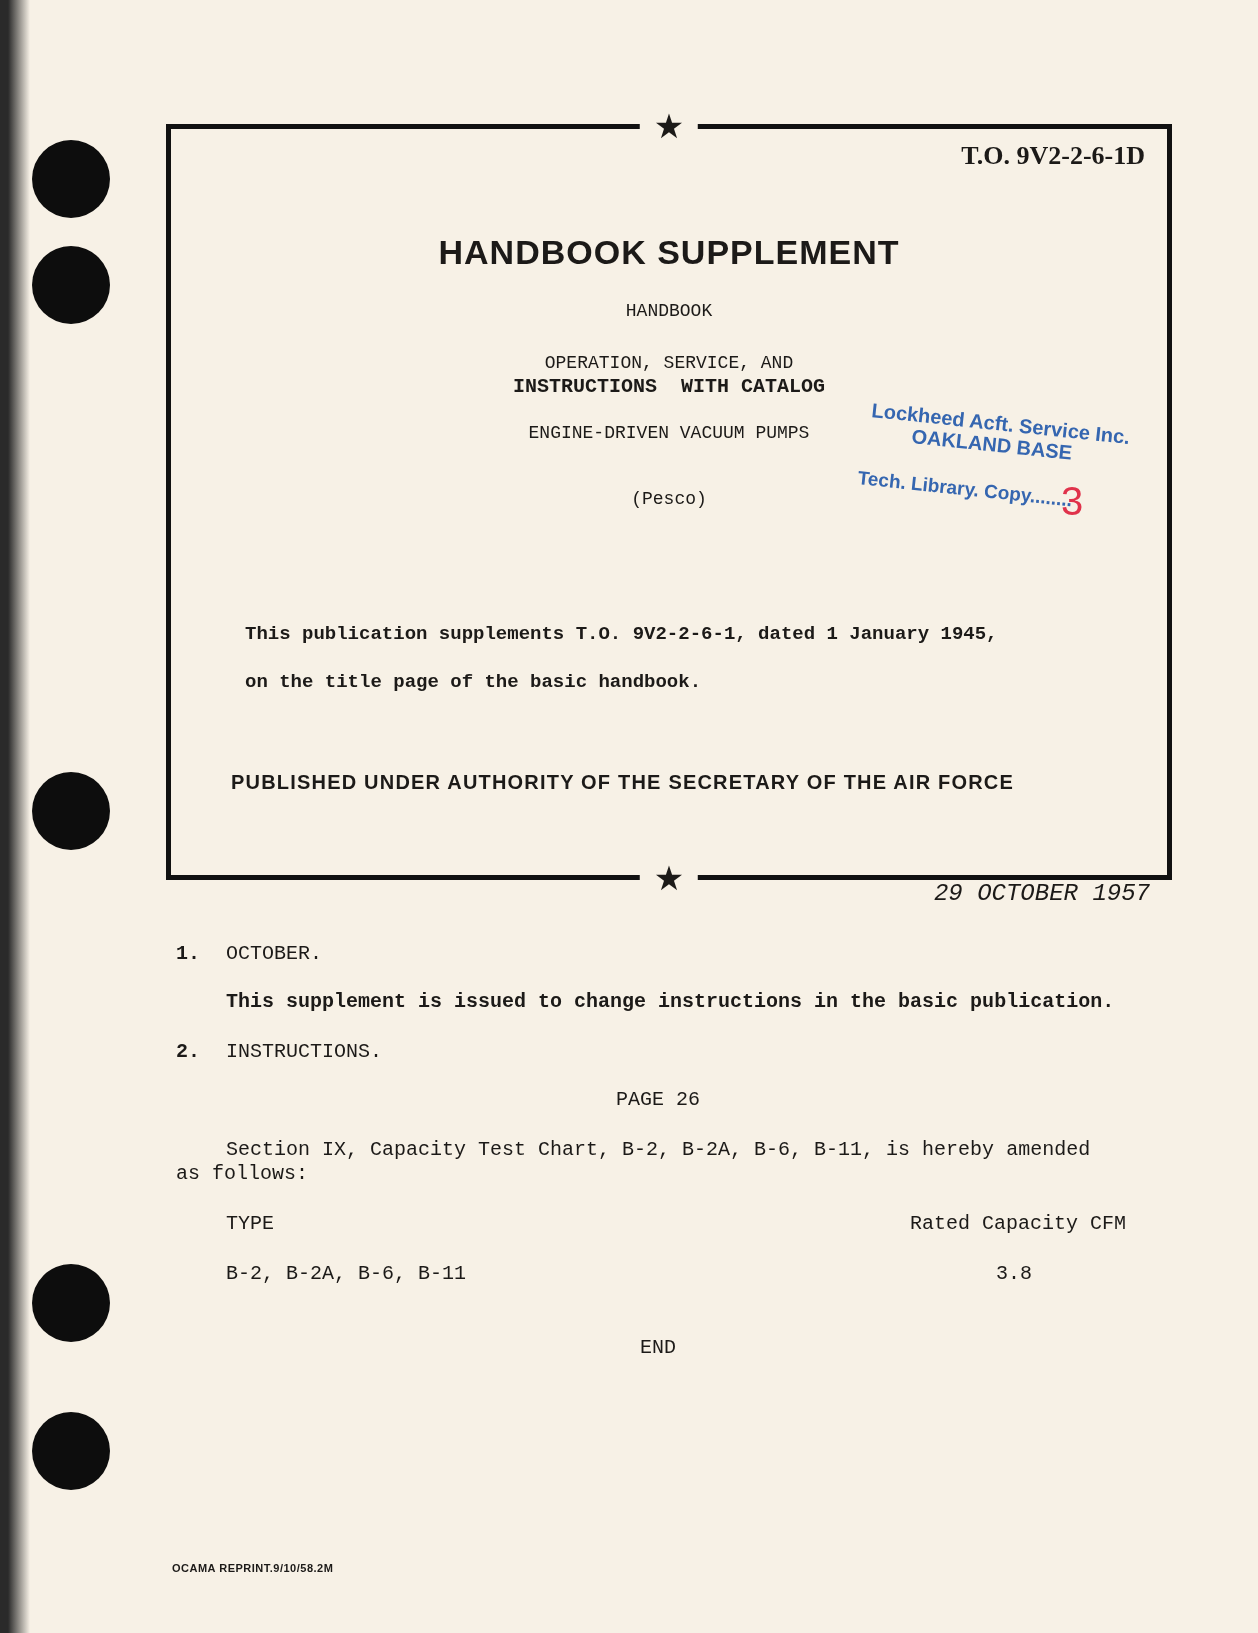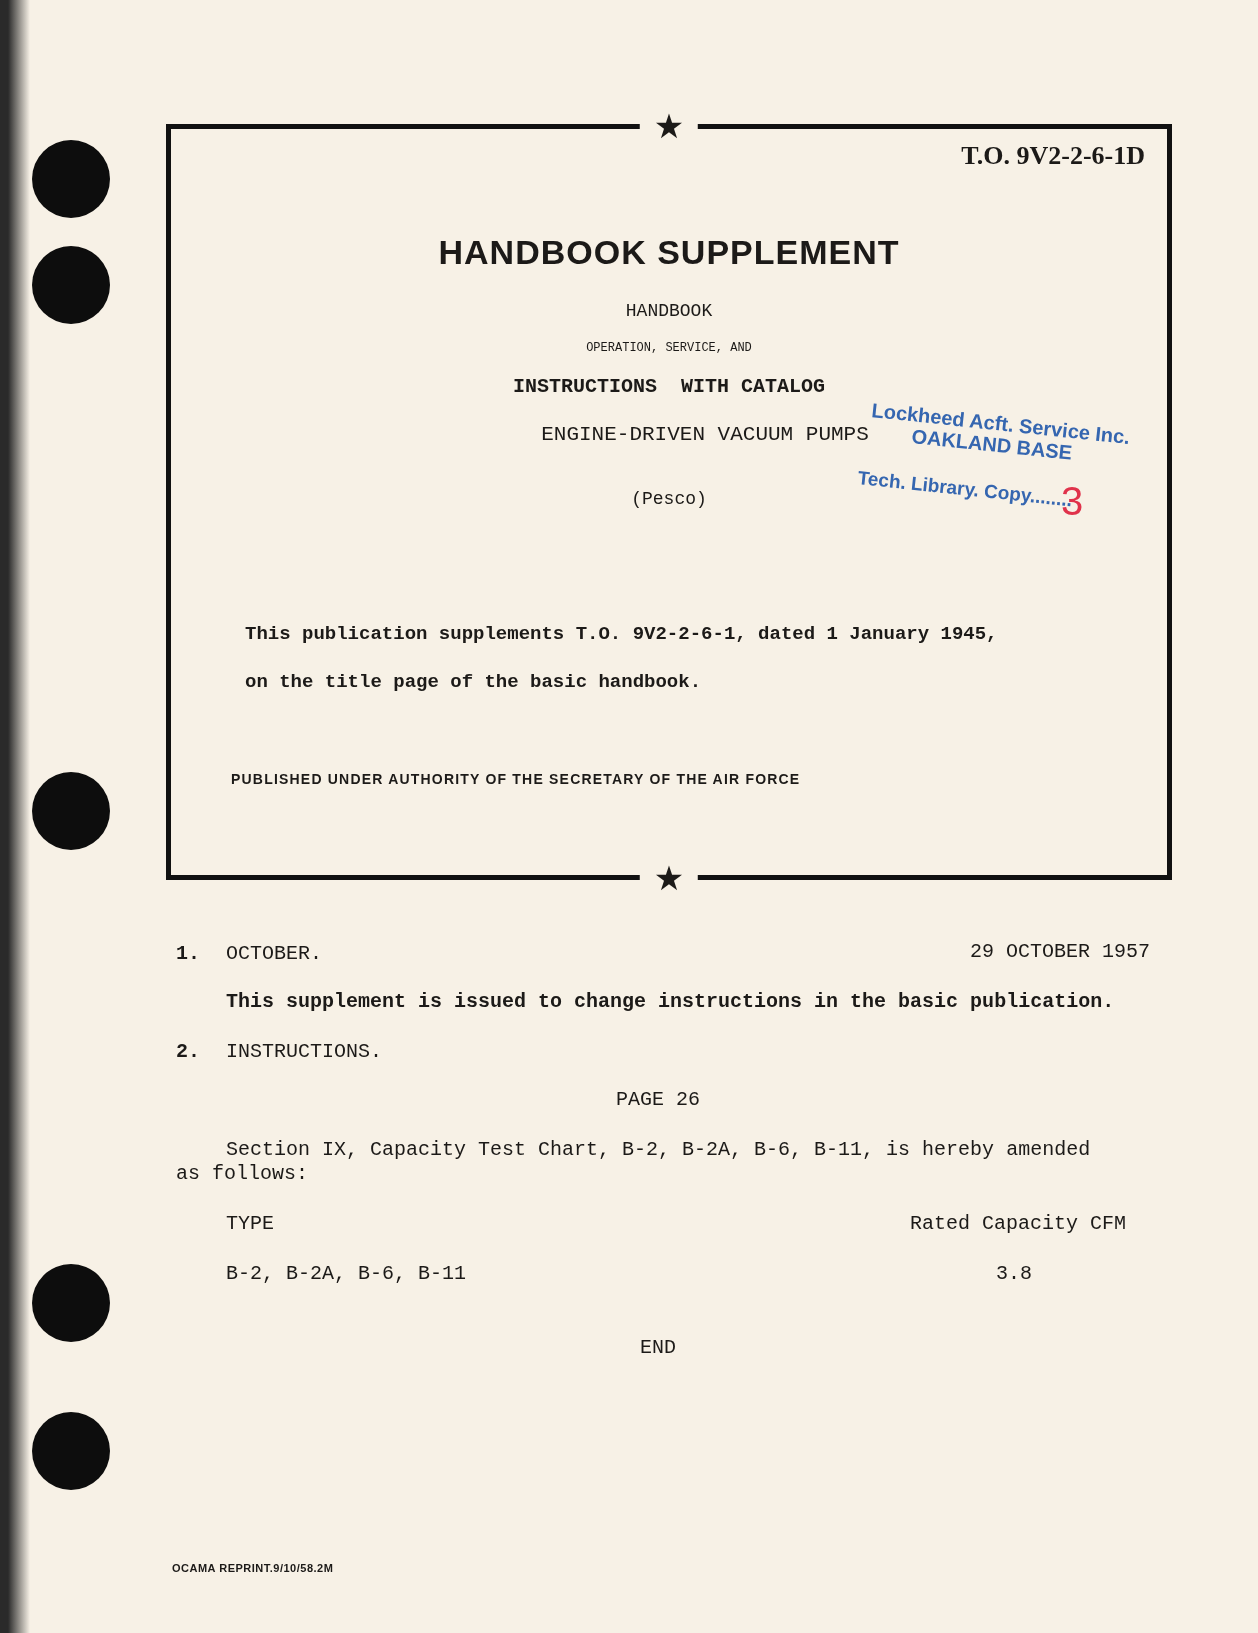--- a/index.html
+++ b/index.html
@@ -44,37 +44,37 @@
 <div class="hole" style="top:1264px"></div>
 <div class="hole" style="top:1412px"></div>
 
 <div class="frame">
   <div class="star top">★</div>
   <div class="star bottom">★</div>
 
   <div class="abs serif-bold" style="right:22px; top:12px; font-size:26px;">T.O. 9V2-2-6-1D</div>
   <div class="abs sans-bold center" style="top:104px; font-size:34px; letter-spacing:1px;">HANDBOOK SUPPLEMENT</div>
   <div class="abs typ center" style="top:172px; font-size:18px;">HANDBOOK</div>
-  <div class="abs typ center" style="top:212px; font-size:12px;">OPERATION, SERVICE, AND</div>
+  <div class="abs typ center" style="top:224px; font-size:18px;">OPERATION, SERVICE, AND</div>
   <div class="abs typ center" style="top:246px; font-size:20px; white-space:pre;font-weight:bold;">INSTRUCTIONS  WITH CATALOG</div>
-  <div class="abs typ center" style="top:294px; font-size:21px;padding-left:36px;">ENGINE-DRIVEN VACUUM PUMPS</div>
+  <div class="abs typ center" style="top:294px; font-size:18px;">ENGINE-DRIVEN VACUUM PUMPS</div>
   <div class="abs typ center" style="top:340px; font-size:18px;margin-top:20px;">(Pesco)</div>
 
   <div class="abs stamp" style="left:702px; top:270px; font-size:20px;">Lockheed Acft. Service Inc.</div>
   <div class="abs stamp" style="left:742px; top:296px; font-size:20px;">OAKLAND BASE</div>
   <div class="abs stamp" style="left:688px; top:338px; font-size:19px;">Tech. Library. Copy........</div>
   <div class="abs red" style="left:890px; top:350px; font-size:40px; font-family:'Liberation Sans',sans-serif;">3</div>
 
   <div class="abs typ-b" style="left:74px; top:494px; font-size:19px; white-space:pre;">This publication supplements T.O. 9V2-2-6-1, dated 1 January 1945,</div>
   <div class="abs typ-b" style="left:74px; top:542px; font-size:19px; white-space:pre;">on the title page of the basic handbook.</div>
 
-  <div class="abs sans-bold" style="left:60px; top:642px; font-size:14px; letter-spacing:1.2px;">PUBLISHED UNDER AUTHORITY OF THE SECRETARY OF THE AIR FORCE</div>
+  <div class="abs sans-bold" style="left:60px; top:642px; font-size:20px; letter-spacing:1.2px;">PUBLISHED UNDER AUTHORITY OF THE SECRETARY OF THE AIR FORCE</div>
 </div>
 
-<div class="abs typ" style="right:108px; top:940px; font-size:20px;">29 OCTOBER 1957</div>
+<div class="abs typ" style="right:108px; top:880px; font-size:24px;font-style:italic;">29 OCTOBER 1957</div>
 
 <div class="abs typ-b" style="left:176px; top:942px;">1.</div>
 <div class="abs typ" style="left:226px; top:942px;">OCTOBER.</div>
 <div class="abs typ-b" style="left:226px; top:990px;">This supplement is issued to change instructions in the basic publication.</div>
 
 <div class="abs typ-b" style="left:176px; top:1040px;">2.</div>
 <div class="abs typ" style="left:226px; top:1040px;">INSTRUCTIONS.</div>
 
 <div class="abs typ" style="left:0; width:1316px; text-align:center; top:1088px;">PAGE 26</div>
 

